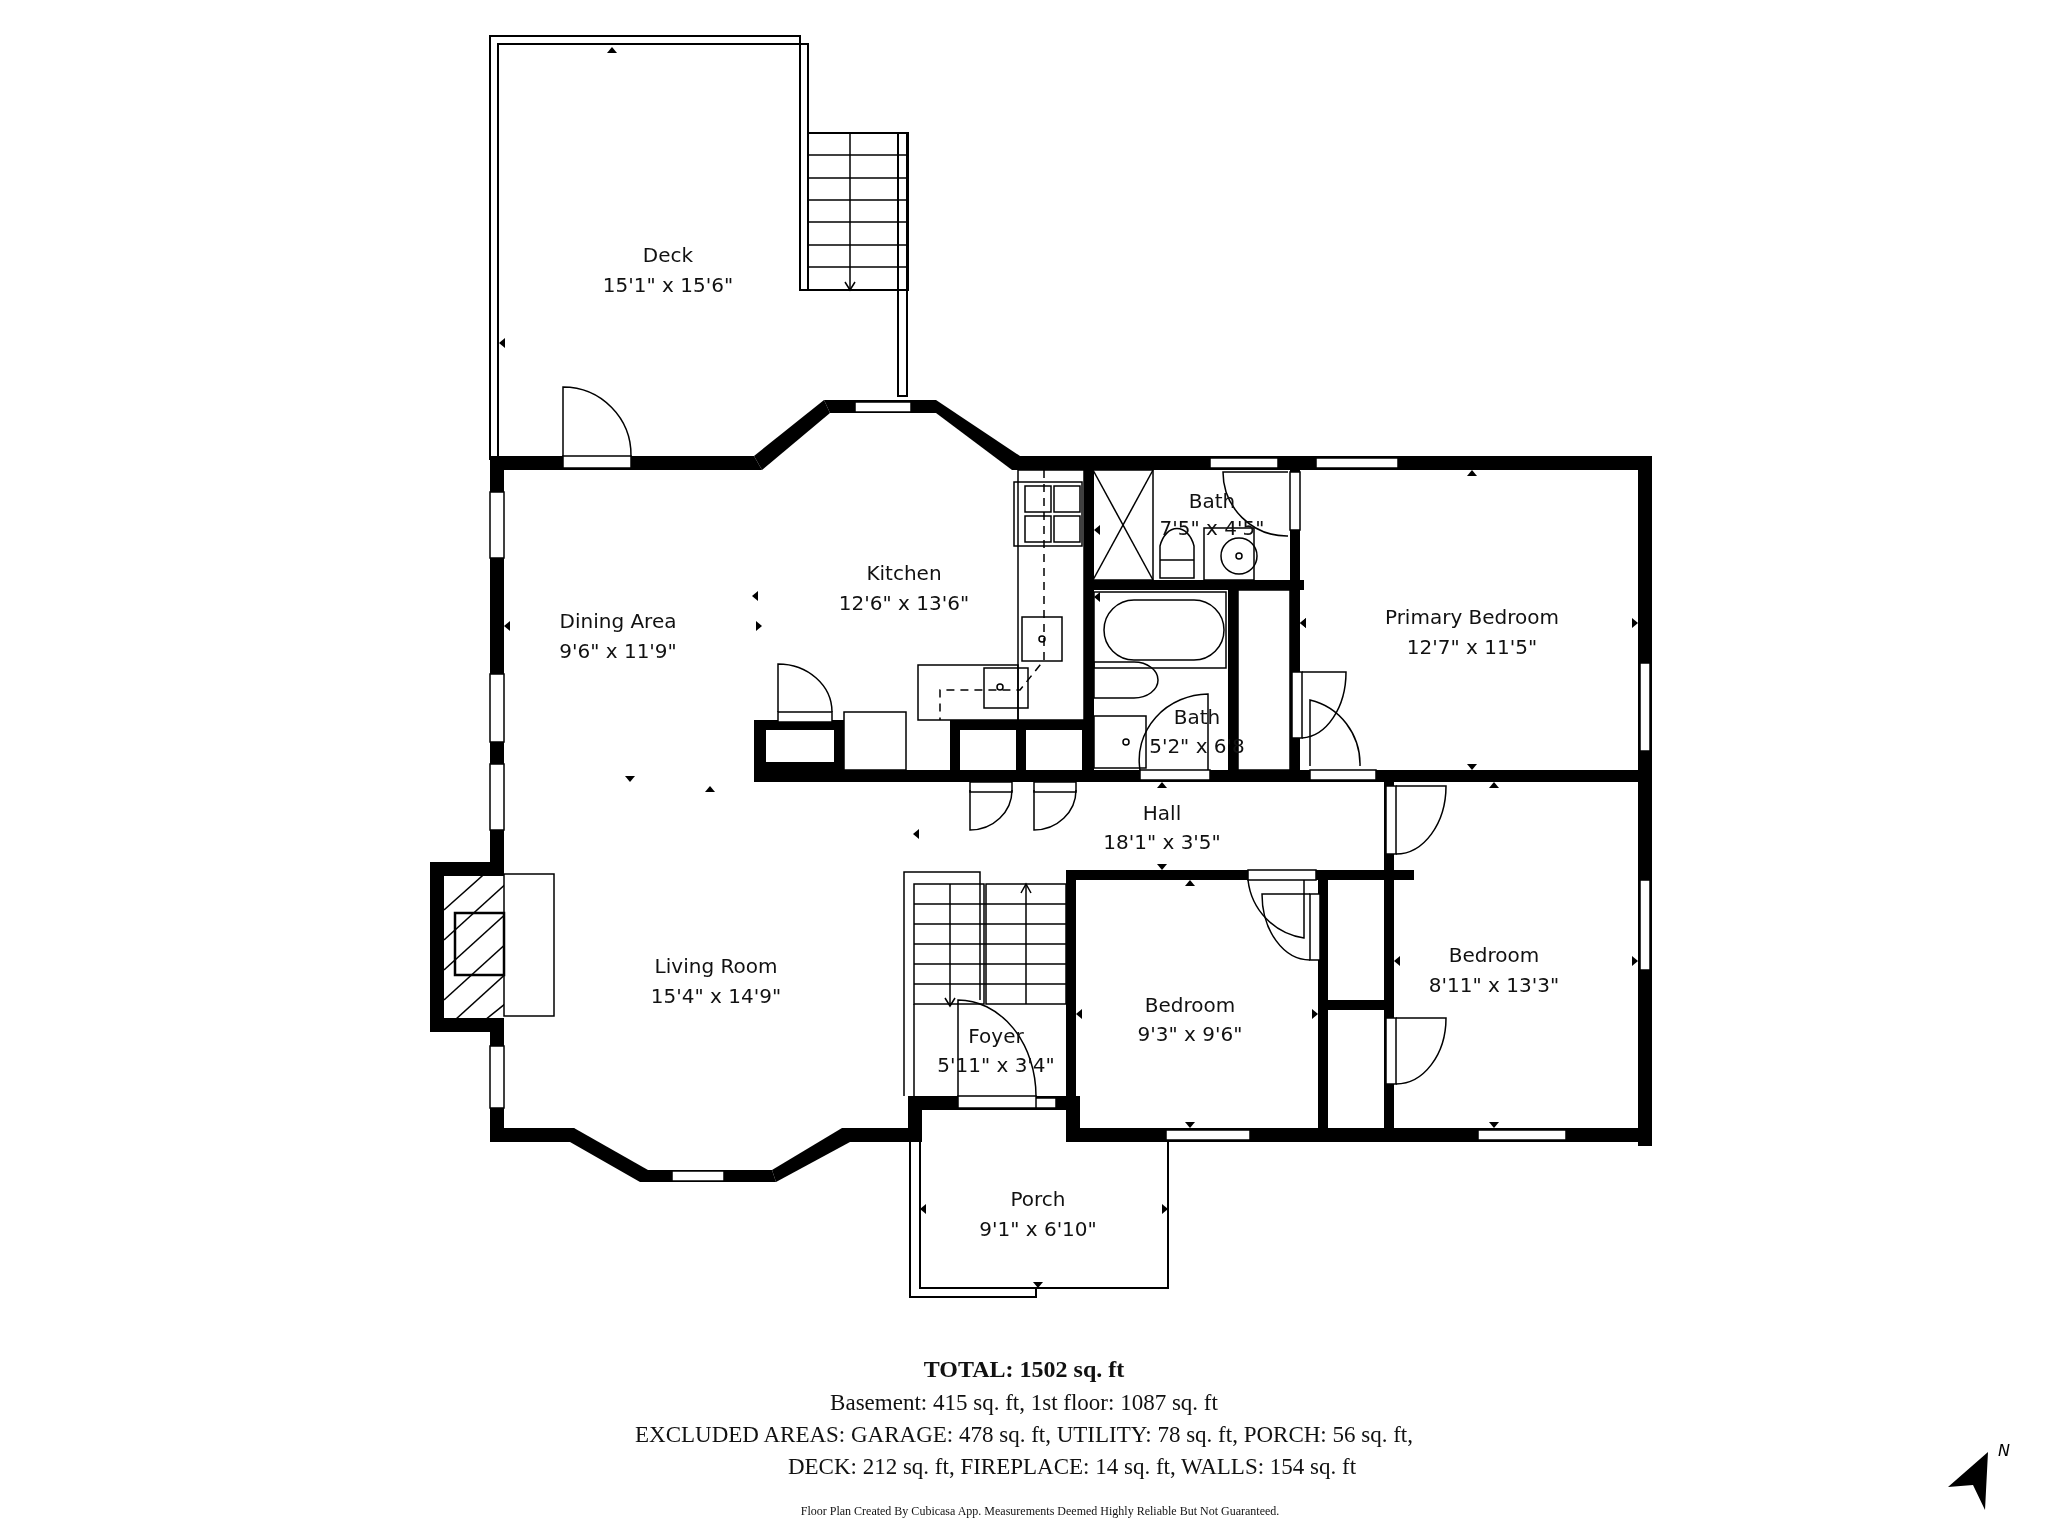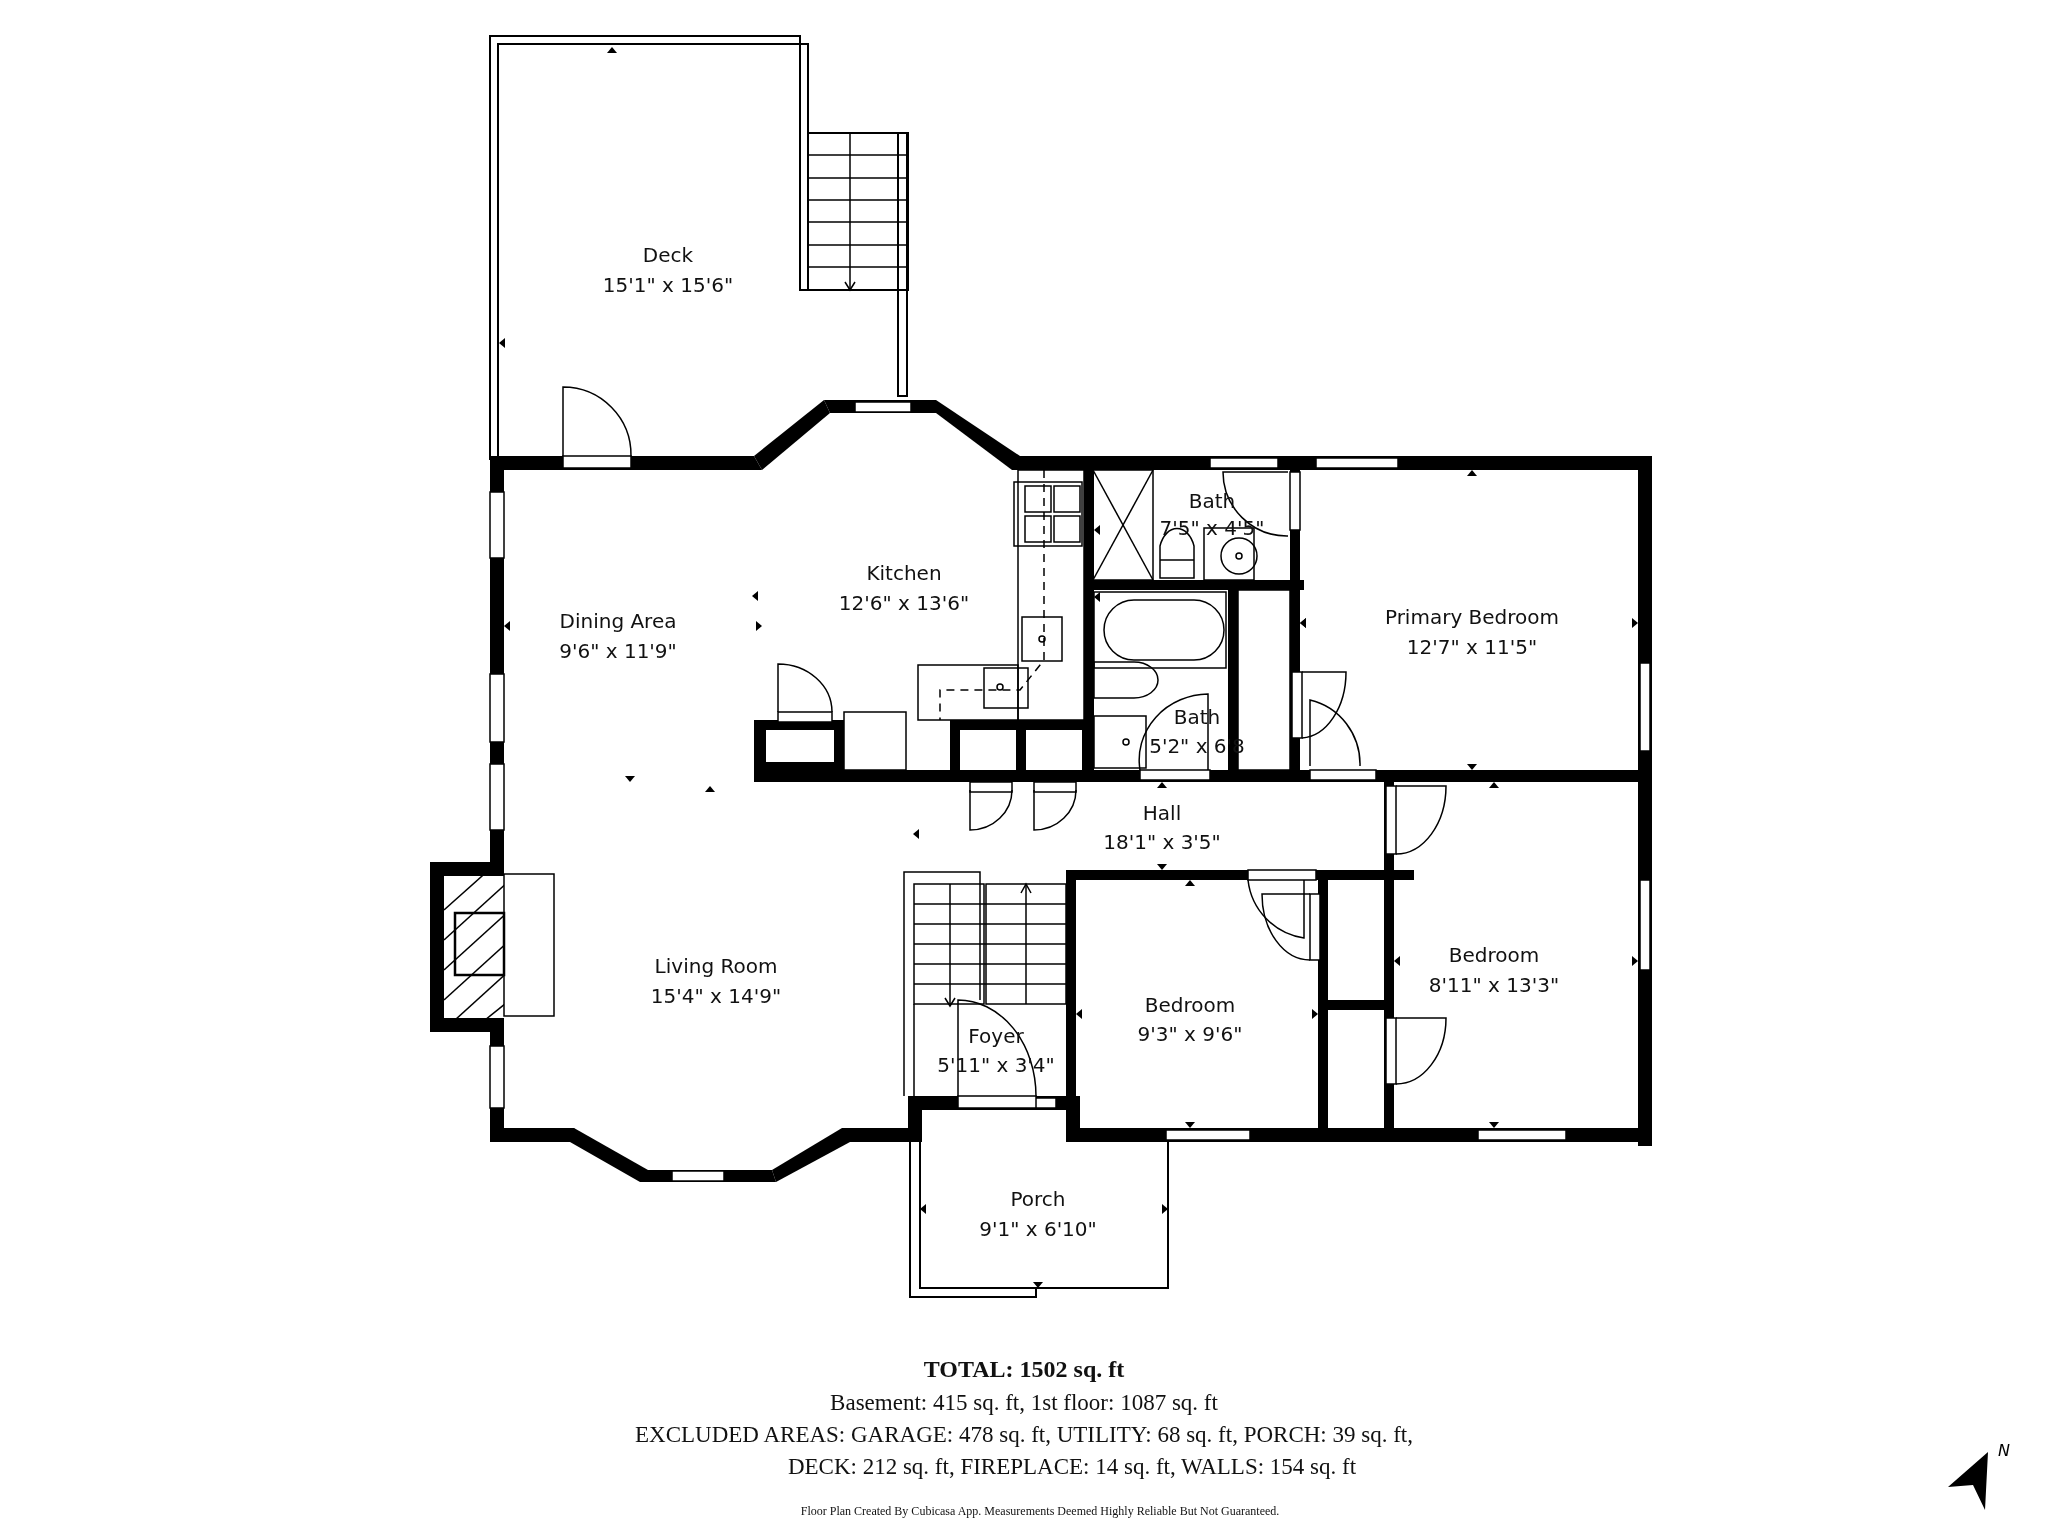--- a/index.html
+++ b/index.html
@@ -295,20 +295,20 @@
     <polygon points="710,786 715,792 705,792"></polygon>
     <polygon points="913,834 919,829 919,839"></polygon>
     <polygon points="1094,530 1100,525 1100,535"></polygon>
     <polygon points="1094,597 1100,592 1100,602"></polygon>
     <polygon points="1300,623 1306,618 1306,628"></polygon>
   </g>
 </svg>
 
 <div class="summary sum-total">TOTAL: 1502 sq. ft</div>
 <div class="summary sum-line sum-1">Basement: 415 sq. ft, 1st floor: 1087 sq. ft</div>
-<div class="summary sum-line sum-2">EXCLUDED AREAS: GARAGE: 478 sq. ft, UTILITY: 68 sq. ft, PORCH: 39 sq. ft,</div>
+<div class="summary sum-line sum-2">EXCLUDED AREAS: GARAGE: 478 sq. ft, UTILITY: 78 sq. ft, PORCH: 56 sq. ft,</div>
 <div class="summary sum-line sum-3">DECK: 212 sq. ft, FIREPLACE: 14 sq. ft, WALLS: 154 sq. ft</div>
 <div class="summary disclaimer">Floor Plan Created By Cubicasa App. Measurements Deemed Highly Reliable But Not Guaranteed.</div>
 
 <svg class="compass" viewBox="0 0 80 80" xmlns="http://www.w3.org/2000/svg">
   <polygon points="8,47 48,12 45,70 33,45" fill="#000"></polygon>
   <text x="58" y="16" font-size="16" font-style="italic" font-family="DejaVu Sans, sans-serif">N</text>
 </svg>
 
 </body></html>

